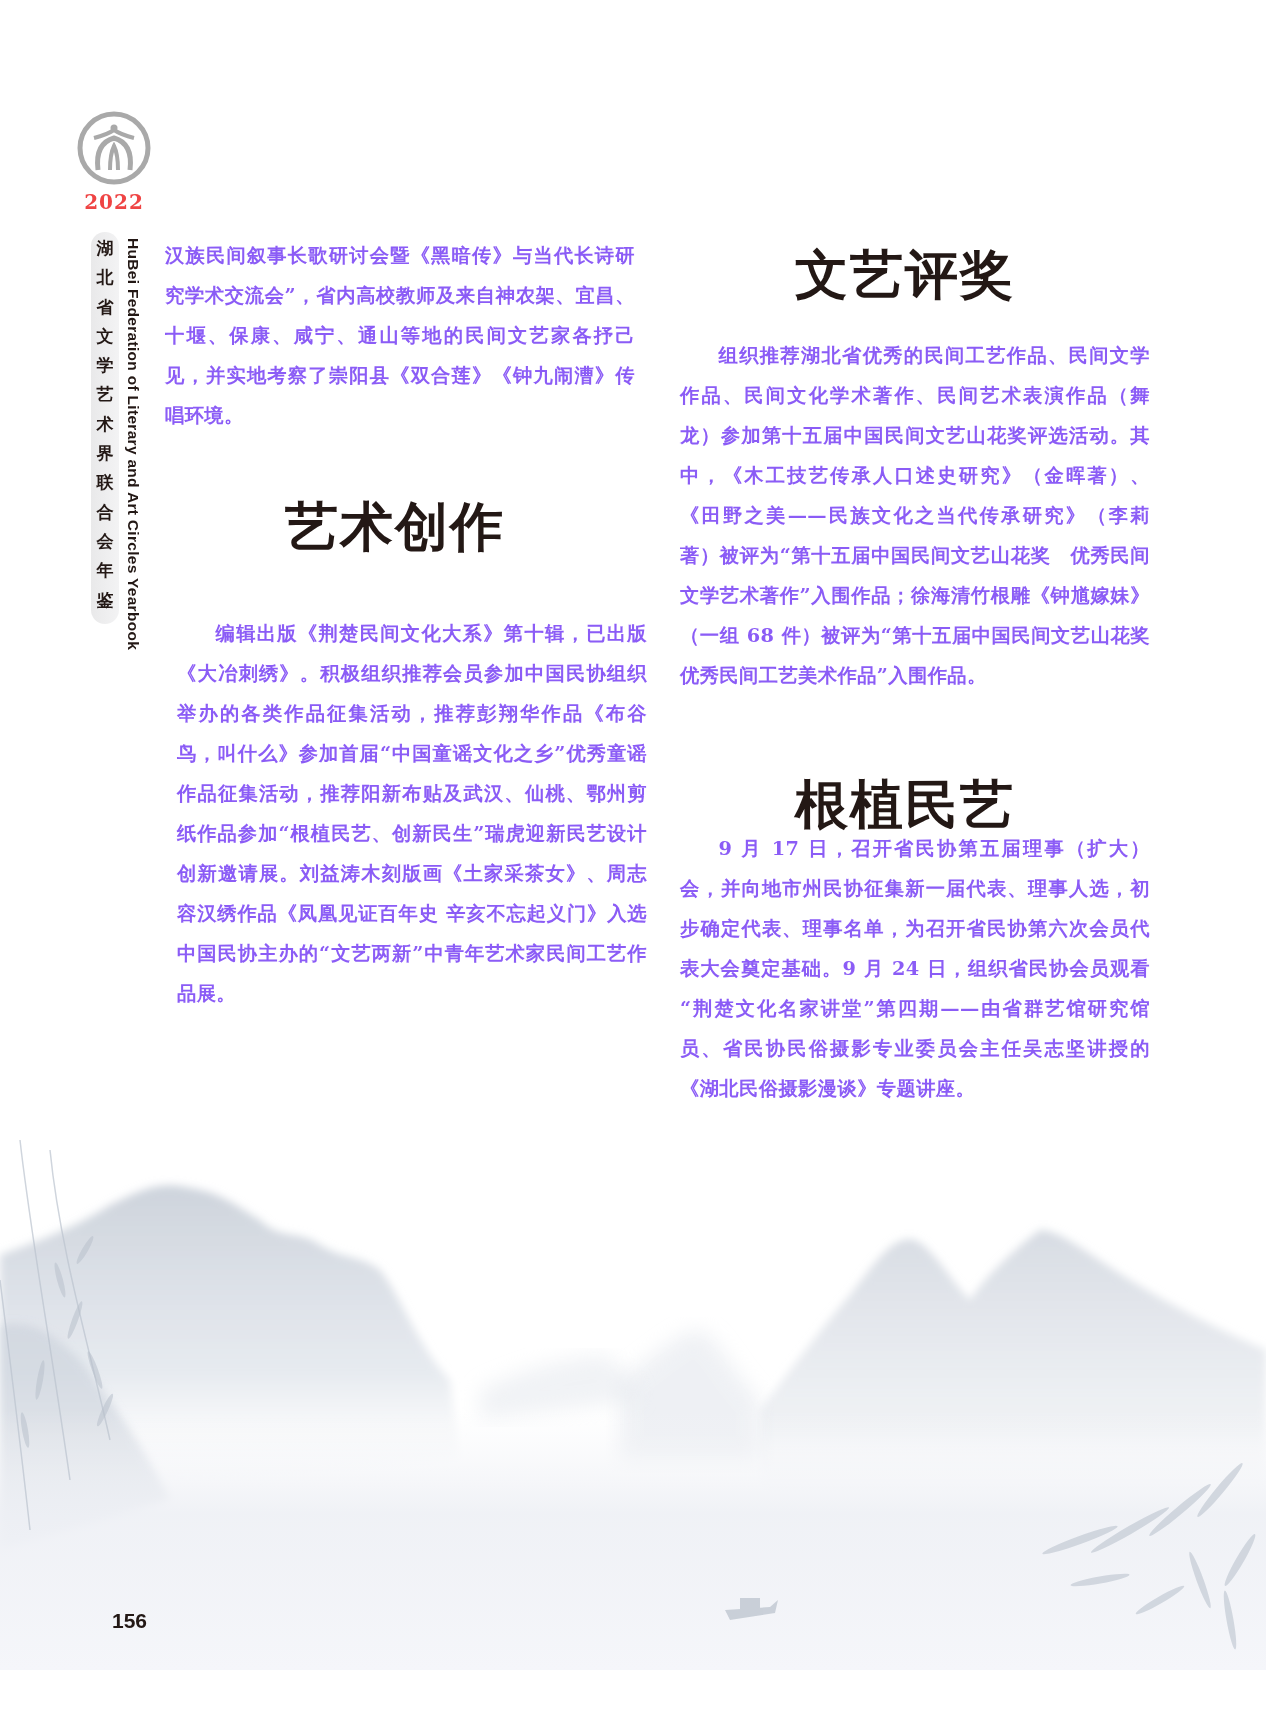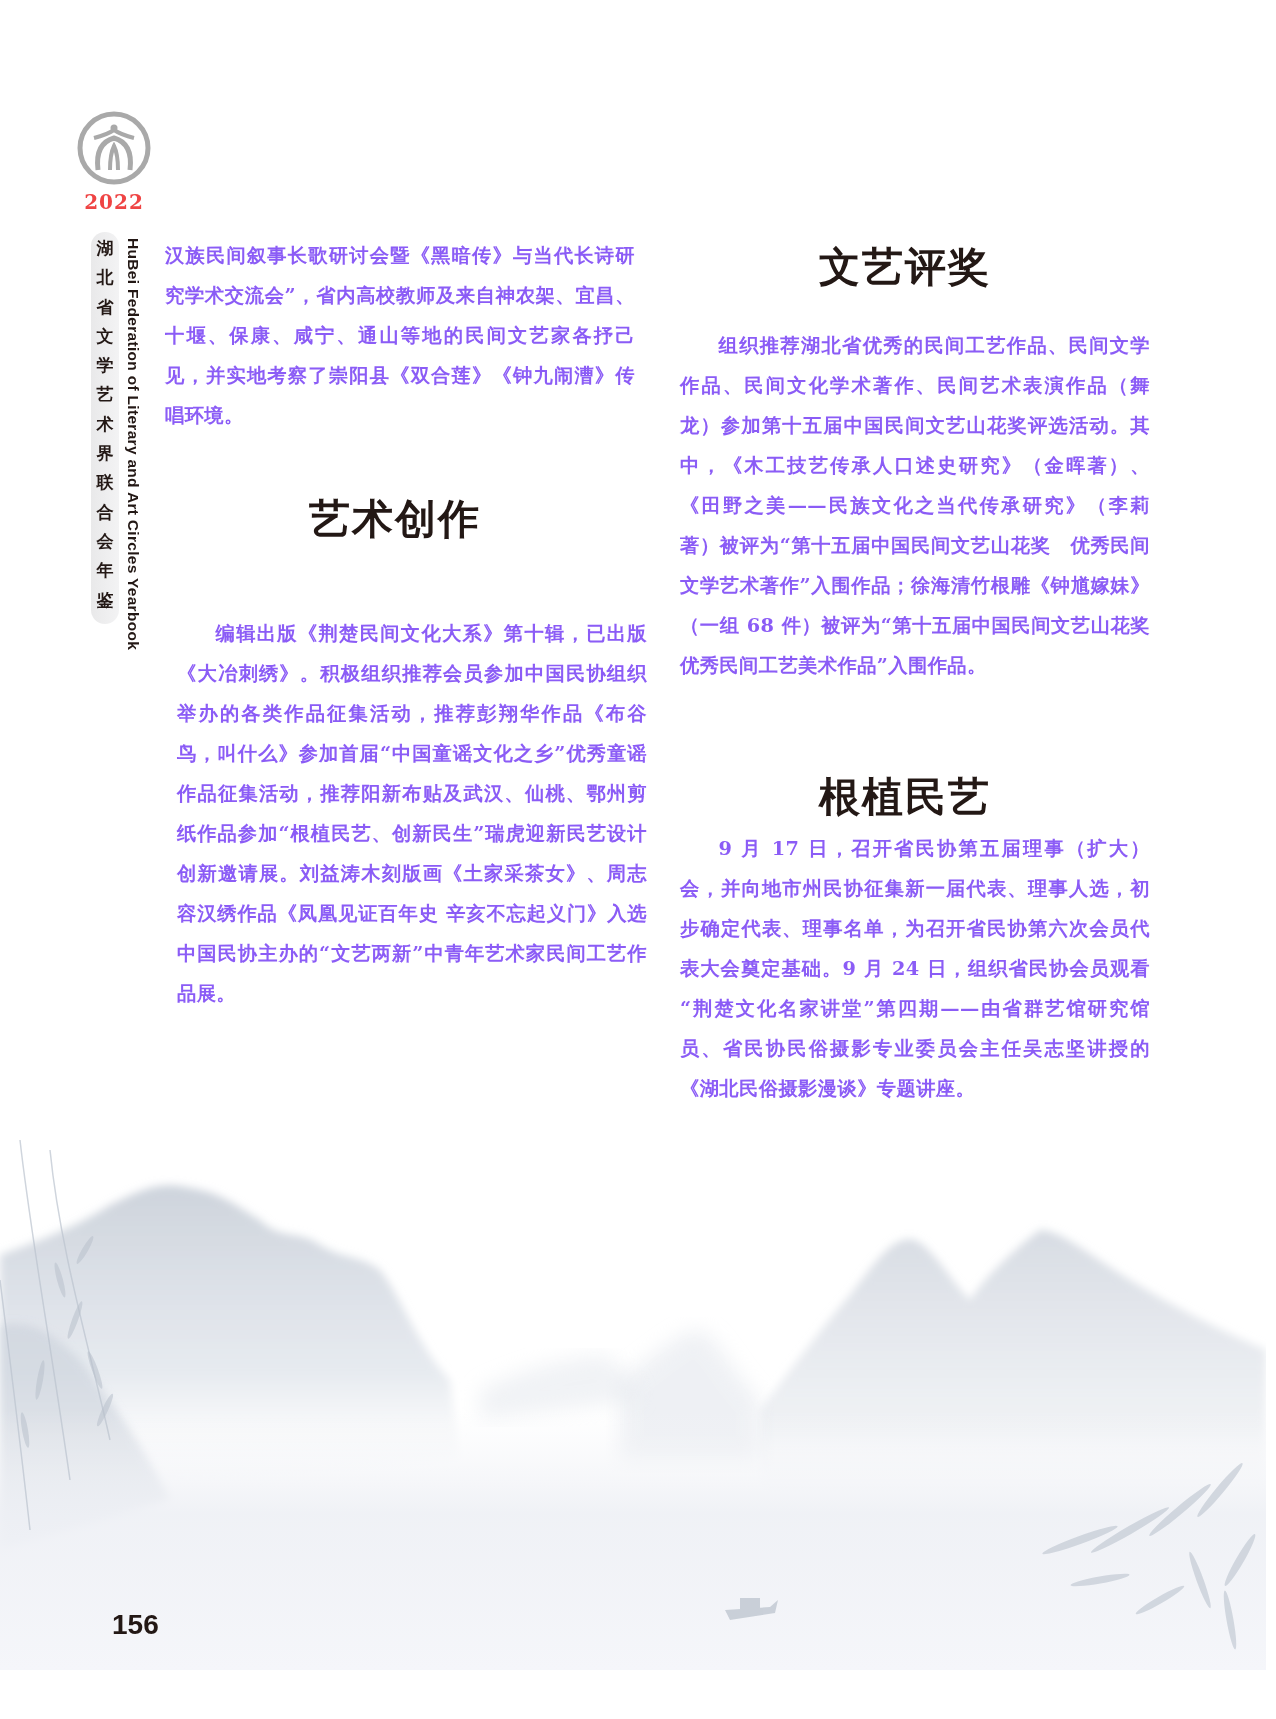--- a/index.html
+++ b/index.html
@@ -27,25 +27,25 @@
     line-height: 17px; height: 29.3px; color: #231815; }
   .band-en { position: absolute; left: 124px; top: 238px; writing-mode: vertical-rl;
     font-family: "Liberation Sans", sans-serif; font-weight: bold; font-size: 15.5px; letter-spacing: 0.3px; color: #231815; white-space: nowrap; }
 
   
   .col { position: absolute; }
   .col-left { left: 165px; width: 470px; }
   .col-right { left: 680px; width: 470px; }
   .para { margin: 0; font-size: 19.3px; line-height: 40px; font-weight: bold; text-align: justify; letter-spacing: 0.4px; color: #8b5cf6; }
   .indent { text-indent: 2em; }
-  .heading { position: absolute; font-family: "DejaVu Sans", sans-serif; font-weight: bold; font-size: 41px;
+  .heading { position: absolute; font-family: "DejaVu Sans", sans-serif; font-weight: bold; font-size: 53px;
     letter-spacing: 2px; color: #231815; text-align: center; width: 300px; }
 
   .page-num { position: absolute; left: 112px; top: 1609px; font-family: "Liberation Sans", sans-serif;
-    font-weight: bold; font-size: 28px; color: #231815; }
+    font-weight: bold; font-size: 21px; color: #231815; }
 </style>
 </head>
 <body>
 
 <div class="landscape">
   <svg viewBox="0 0 1266 590" preserveAspectRatio="none">
     <defs>
       <linearGradient id="mtn1" x1="0" y1="0" x2="0" y2="1">
         <stop offset="0" stop-color="#c5ccd6" stop-opacity="0.85"></stop>
         <stop offset="0.6" stop-color="#dde2e9" stop-opacity="0.7"></stop>
@@ -143,21 +143,21 @@
 
 <div class="col col-left" style="top:236px;">
   <p class="para">汉族民间叙事长歌研讨会暨《黑暗传》与当代长诗研究学术交流会”，省内高校教师及来自神农架、宜昌、十堰、保康、咸宁、通山等地的民间文艺家各抒己见，并实地考察了崇阳县《双合莲》《钟九闹漕》传唱环境。</p>
 </div>
 <div class="heading" style="left:245px; top:492px;">艺术创作</div>
 <div class="col col-left" style="top:614px;margin-left:12px;">
   <p class="para indent">编辑出版《荆楚民间文化大系》第十辑，已出版《大冶刺绣》。积极组织推荐会员参加中国民协组织举办的各类作品征集活动，推荐彭翔华作品《布谷鸟，叫什么》参加首届“中国童谣文化之乡”优秀童谣作品征集活动，推荐阳新布贴及武汉、仙桃、鄂州剪纸作品参加“根植民艺、创新民生”瑞虎迎新民艺设计创新邀请展。刘益涛木刻版画《土家采茶女》、周志容汉绣作品《凤凰见证百年史 辛亥不忘起义门》入选中国民协主办的“文艺两新”中青年艺术家民间工艺作品展。</p>
 </div>
 
 <div class="heading" style="left:755px; top:240px;">文艺评奖</div>
-<div class="col col-right" style="top:326px;">
+<div class="col col-right" style="top:336px;">
   <p class="para indent">组织推荐湖北省优秀的民间工艺作品、民间文学作品、民间文化学术著作、民间艺术表演作品（舞龙）参加第十五届中国民间文艺山花奖评选活动。其中，《木工技艺传承人口述史研究》（金晖著）、《田野之美——民族文化之当代传承研究》（李莉著）被评为“第十五届中国民间文艺山花奖　优秀民间文学艺术著作”入围作品；徐海清竹根雕《钟馗嫁妹》（一组 68 件）被评为“第十五届中国民间文艺山花奖　优秀民间工艺美术作品”入围作品。</p>
 </div>
 <div class="heading" style="left:755px; top:770px;">根植民艺</div>
 <div class="col col-right" style="top:829px;">
   <p class="para indent">9 月 17 日，召开省民协第五届理事（扩大）会，并向地市州民协征集新一届代表、理事人选，初步确定代表、理事名单，为召开省民协第六次会员代表大会奠定基础。9 月 24 日，组织省民协会员观看 “荆楚文化名家讲堂”第四期——由省群艺馆研究馆员、省民协民俗摄影专业委员会主任吴志坚讲授的《湖北民俗摄影漫谈》专题讲座。</p>
 </div>
 
 <div class="page-num">156</div>
 
 </body></html>

